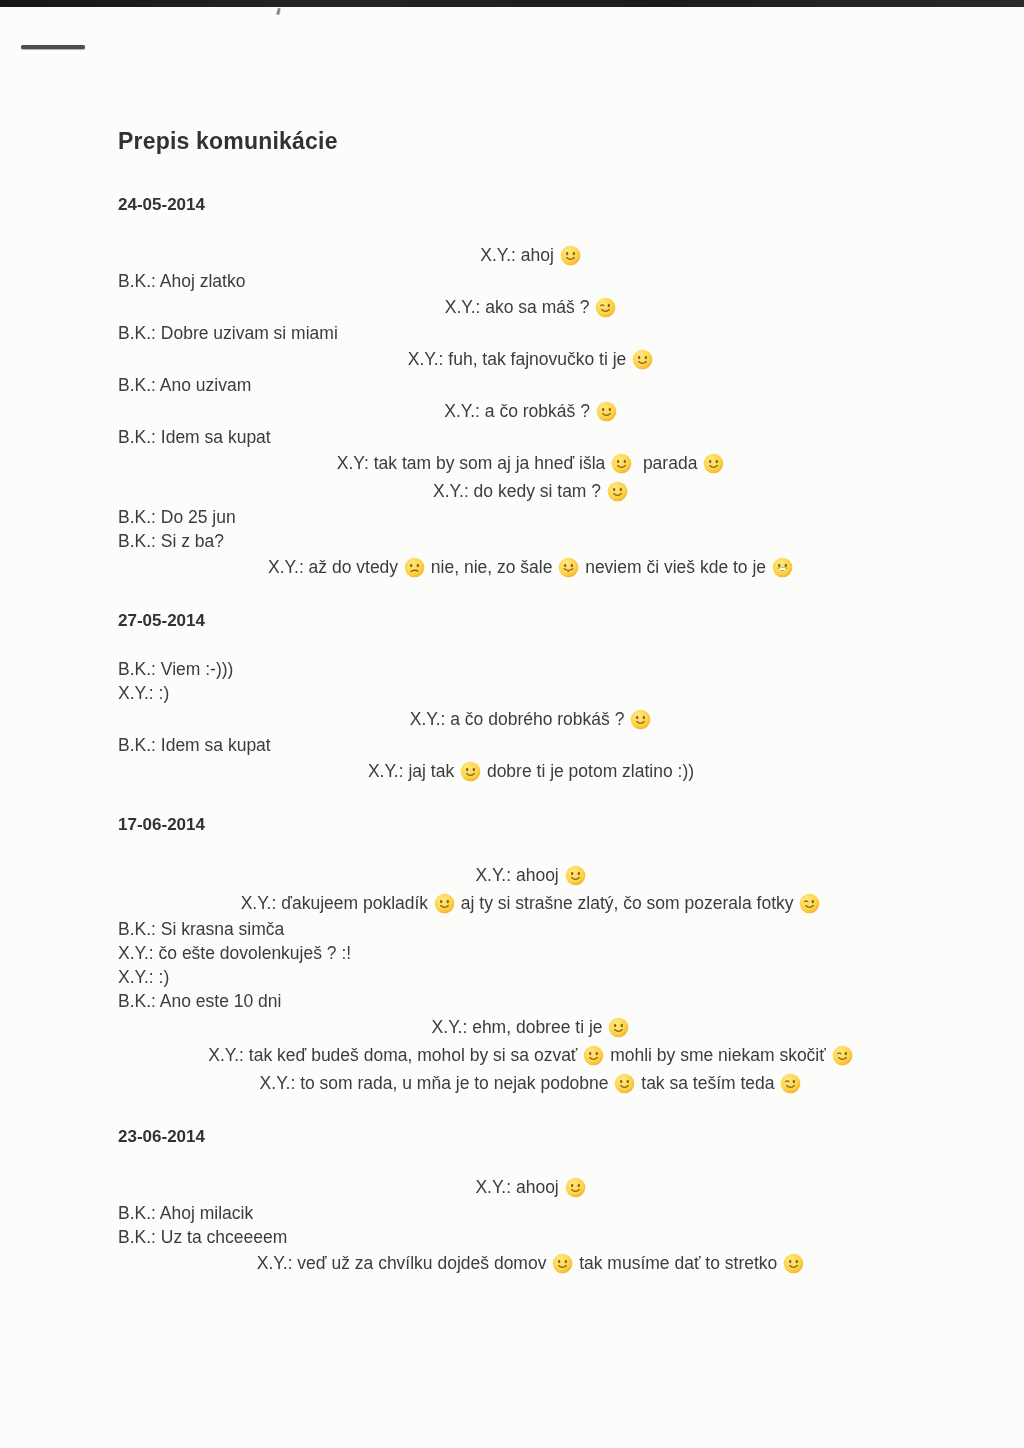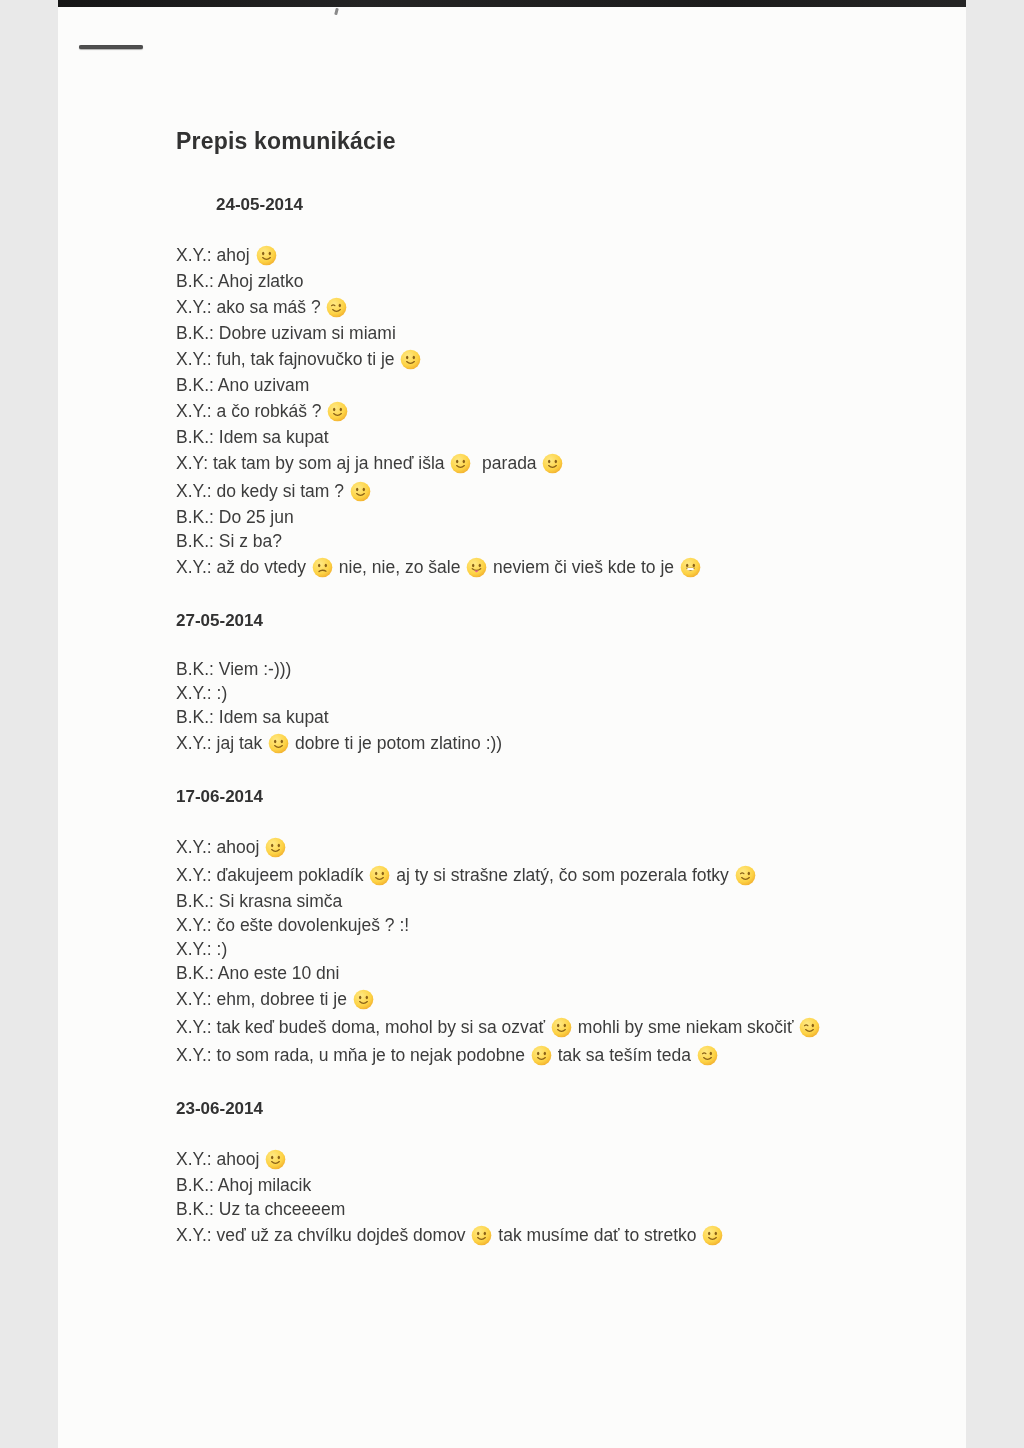--- a/index.html
+++ b/index.html
@@ -1,18 +1,18 @@
 <!DOCTYPE html>
 <html><head>
 <meta charset="utf-8">
 <style>
   html,body{margin:0;padding:0;background:#e9e9e9;}
   .page{
     position:relative;
-    width:908px;height:1448px;
+    width:1024px;height:1448px;
     margin:0 auto;
     background:#fcfcfb;
     font-family:"Liberation Sans", sans-serif;
     color:#3c3c3c;
     overflow:hidden;
   }
   .scan-top{
     position:absolute;top:0;left:0;width:1024px;height:7px;
     background:linear-gradient(90deg,#161616 0%,#242424 30%,#1c1c1c 65%,#2a2a2a 100%);
   }
@@ -27,26 +27,26 @@
   }
   .content{padding:128px 80px 0 118px;}
   h1.title{
     font-size:23px;font-weight:bold;color:#323232;
     letter-spacing:.2px;margin:0 0 40px 0;
   }
   h2.date{
     font-size:17px;font-weight:bold;color:#323232;
     margin:30px 0 26px 0;
   }
-  .date-section:first-child h2.date{margin-top:0;margin-left:40px;}
+  .date-section:first-child h2.date{margin-top:0;}
   .msg{
     font-size:17.5px;line-height:24px;margin:0;
     white-space:pre;color:#3c3c3c;
   }
-  .msg.has-emoji{line-height:28px;}
+  .msg.has-emoji{line-height:28px;text-align:center;}
   .emoji{
     display:inline-block;width:21px;height:21px;
     vertical-align:-4.5px;margin:0 1px;
   }
   .emoji svg{display:block;width:100%;height:100%;}
 </style>
 </head>
 <body>
 
 <div class="page">
@@ -191,20 +191,33 @@
                 <ellipse cx="8.2" cy="9.6" rx="1.35" ry="1.9" fill="#8a6117"></ellipse>
                 <ellipse cx="15.8" cy="9.6" rx="1.35" ry="1.9" fill="#8a6117"></ellipse>
                 <path d="M6.6 12.4 Q12 19.8 17.4 12.4 Z" fill="#8a6117"></path>
                 <rect x="8.1" y="12.7" width="7.8" height="2.5" rx="1.2" fill="#ffffff"></rect>
               </svg></span></p>
         </section>
         <section class="date-section">
           <h2 class="date">27-05-2014</h2>
           <p class="msg"><span>B.K.: Viem :-)))</span></p>
           <p class="msg"><span>X.Y.: :)</span></p>
+          <p class="msg has-emoji"><span>X.Y.: a čo dobrého robkáš ? </span><span class="emoji"><svg viewBox="0 0 24 24" xmlns="http://www.w3.org/2000/svg">
+                <defs>
+                  <radialGradient id="g" cx="38%" cy="32%" r="72%">
+                    <stop offset="0%" stop-color="#ffe984"></stop>
+                    <stop offset="70%" stop-color="#fdd244"></stop>
+                    <stop offset="100%" stop-color="#f2b02f"></stop>
+                  </radialGradient>
+                </defs>
+                <circle cx="12" cy="12" r="11.2" fill="url(#g)"></circle>
+                <ellipse cx="8.2" cy="9.8" rx="1.35" ry="2" fill="#8a6117"></ellipse>
+                <ellipse cx="15.8" cy="9.8" rx="1.35" ry="2" fill="#8a6117"></ellipse>
+                <path d="M7.6 14.4 Q12 18.4 16.4 14.4" fill="none" stroke="#8a6117" stroke-width="1.5" stroke-linecap="round"></path>
+              </svg></span></p>
           <p class="msg"><span>B.K.: Idem sa kupat</span></p>
           <p class="msg has-emoji"><span>X.Y.: jaj tak </span><span class="emoji"><svg viewBox="0 0 24 24" xmlns="http://www.w3.org/2000/svg">
                 <defs>
                   <radialGradient id="g" cx="38%" cy="32%" r="72%">
                     <stop offset="0%" stop-color="#ffe984"></stop>
                     <stop offset="70%" stop-color="#fdd244"></stop>
                     <stop offset="100%" stop-color="#f2b02f"></stop>
                   </radialGradient>
                 </defs>
                 <circle cx="12" cy="12" r="11.2" fill="url(#g)"></circle>

